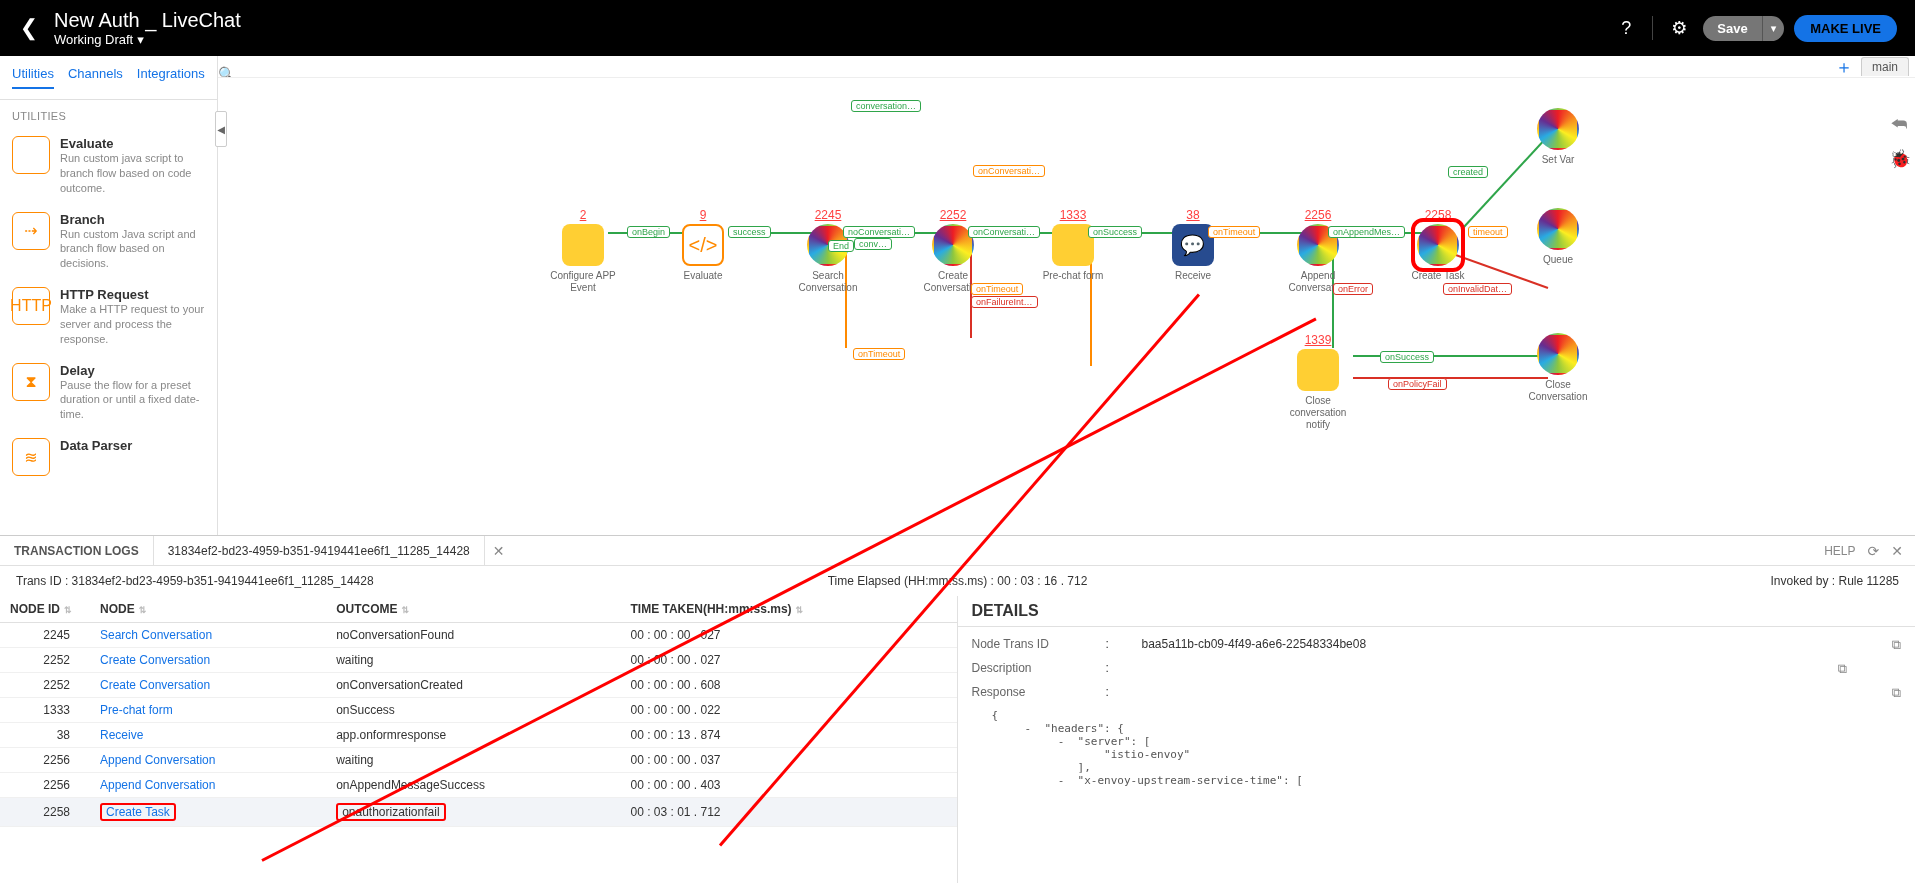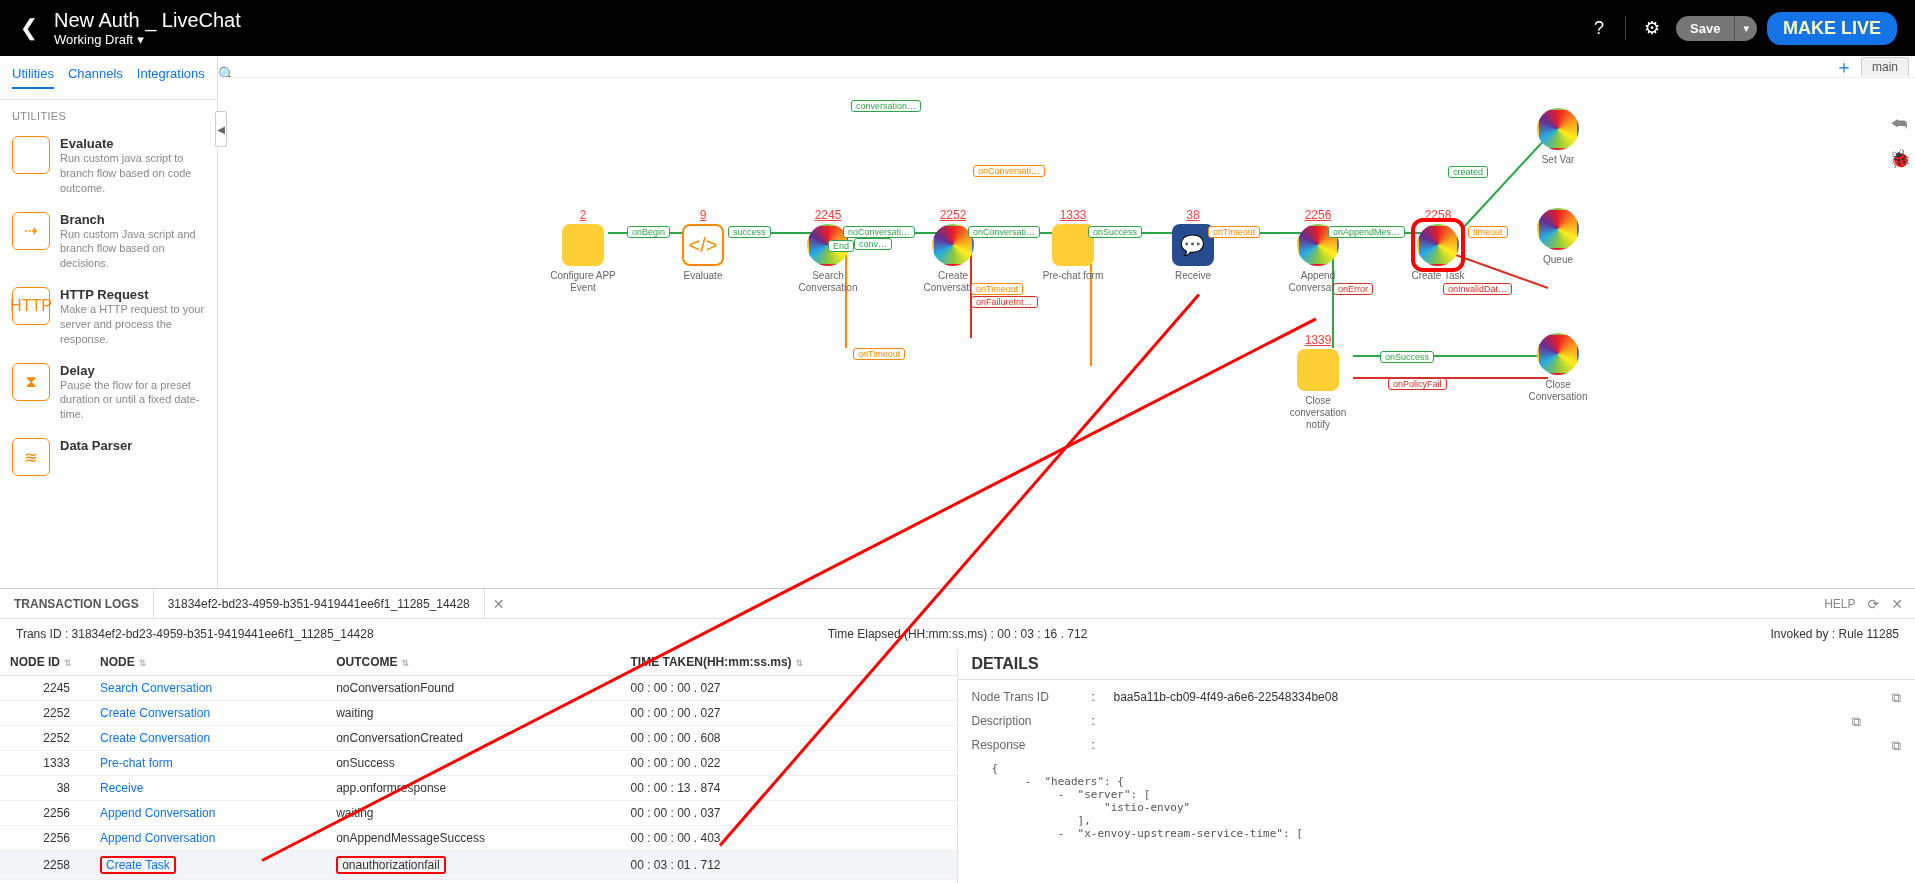--- a/index.html
+++ b/index.html
@@ -10,21 +10,21 @@
   .topbar { background: #000; height: 56px; display: flex; align-items: center; padding: 0 18px; color: #fff; }
   .topbar .back { width: 22px; height: 22px; display: flex; align-items: center; justify-content: center; margin-right: 14px; cursor: pointer; font-size: 22px; line-height: 1; }
   .topbar .titlewrap { display: flex; flex-direction: column; line-height: 1.2; }
   .topbar .title { font-size: 20px; font-weight: 500; }
   .topbar .subtitle { font-size: 13px; color: #fff; display: flex; align-items: center; gap: 4px; }
   .topbar .spacer { flex: 1; }
   .topbar .iconbtn { width: 28px; height: 28px; display: flex; align-items: center; justify-content: center; color: #fff; cursor: pointer; font-size: 18px; }
   .topbar .save-group { display: flex; margin: 0 10px; }
   .topbar .save { background: #767676; border: none; color: #fff; border-radius: 14px 0 0 14px; padding: 5px 14px; font-size: 13px; font-weight: 600; cursor: pointer; }
   .topbar .save-dd { background: #767676; border: none; color: #fff; border-radius: 0 14px 14px 0; border-left: 1px solid #555; padding: 5px 8px; cursor: pointer; font-size: 11px; }
-  .topbar .makelive { background: #1473e6; border: none; color: #fef9c3; border-radius: 14px; padding: 6px 16px; font-size: 18px; font-weight: 600; cursor: pointer; }
+  .topbar .makelive { background: #1473e6; border: none; color: #000000; border-radius: 14px; padding: 6px 16px; font-size: 13px; font-weight: 600; cursor: pointer; }
   .divider { width: 1px; height: 24px; background: #444; margin: 0 12px; }
 
   
   .main { display: flex; height: calc(100% - 56px); }
   .sidebar { width: 218px; border-right: 1px solid #e0e0e0; display: flex; flex-direction: column; position: relative; }
   .sidebar .tabs { display: flex; gap: 14px; padding: 10px 12px; border-bottom: 1px solid #e0e0e0; font-size: 13px; }
   .sidebar .tabs .tab { color: #1473e6; cursor: pointer; padding-bottom: 6px; }
   .sidebar .tabs .tab.active { border-bottom: 2px solid #1473e6; }
   .sidebar .tabs .search-icon { margin-left: auto; color: #888; font-size: 14px; cursor: pointer; }
   .sidebar .section-title { font-size: 11px; color: #888; padding: 10px 12px 6px; letter-spacing: .3px; }
@@ -60,21 +60,21 @@
   .eb-green { border-color: #2fa54a; color: #2fa54a; }
   .eb-orange { border-color: #ff8a00; color: #ff8a00; }
   .eb-red { border-color: #d93025; color: #d93025; }
 
   svg.edges { position: absolute; inset: 0; width: 100%; height: 100%; z-index: 1; pointer-events: none; }
   .e-green { stroke: #2fa54a; stroke-width: 2; fill: none; }
   .e-orange { stroke: #ff8a00; stroke-width: 2; fill: none; }
   .e-red { stroke: #d93025; stroke-width: 2; fill: none; }
 
   
-  .translog { position: absolute; left: 0; right: 0; bottom: 0; height: 295px; background: #fff; border-top: 1px solid #ccc; display: flex; flex-direction: column; z-index: 10; }
+  .translog { position: absolute; left: 0; right: 0; bottom: 0; height: 348px; background: #fff; border-top: 1px solid #ccc; display: flex; flex-direction: column; z-index: 10; }
   .translog .tabsrow { display: flex; align-items: center; height: 30px; border-bottom: 1px solid #e0e0e0; font-size: 12px; }
   .translog .tabsrow .tlabel { padding: 0 14px; font-weight: 600; color: #555; }
   .translog .tabsrow .titem { padding: 0 14px; color: #333; border-left: 1px solid #e0e0e0; border-right: 1px solid #e0e0e0; height: 100%; display: flex; align-items: center; cursor: pointer; }
   .translog .tabsrow .close { margin-left: 8px; color: #888; cursor: pointer; font-size: 14px; }
   .translog .tabsrow .spacer { flex: 1; }
   .translog .tabsrow .help { color: #888; margin-right: 12px; cursor: pointer; font-size: 12px; }
   .translog .tabsrow .icon { color: #888; margin-right: 12px; cursor: pointer; font-size: 14px; }
 
   .translog .meta { display: flex; padding: 8px 16px; font-size: 12px; color: #333; }
   .translog .meta .m { flex: 1; }
@@ -91,21 +91,21 @@
   .translog tbody tr:hover, .translog tbody tr.selected { background: #f2f4f8; }
   .translog tbody td { padding: 5px 10px; }
   .translog tbody td.nodeid { text-align: right; width: 90px; padding-right: 20px; }
   .translog tbody td .link { color: #1473e6; cursor: pointer; }
   .translog tbody tr.selected td .link.boxed,
   .translog tbody tr.selected td.outcome .boxed { border: 2px solid #ff0000; border-radius: 3px; padding: 0 4px; display: inline-block; }
 
   .translog .details { width: 50%; display: flex; flex-direction: column; overflow: hidden; }
   .translog .details .dheader { padding: 6px 14px; font-size: 16px; font-weight: 600; border-bottom: 1px solid #e0e0e0; }
   .translog .details .dbody { flex: 1; overflow-y: auto; padding: 10px 14px; }
-  .translog .details .drow { display: grid; grid-template-columns: 110px 12px 1fr 30px; gap: 10px; font-size: 12px; margin-bottom: 8px; align-items: start; }
+  .translog .details .drow { display: grid; grid-template-columns: 110px 12px 1fr 30px; gap: 24px; font-size: 12px; margin-bottom: 8px; align-items: start; }
   .translog .details .drow .key { color: #666; }
   .translog .details .drow .copy { color: #888; cursor: pointer; font-size: 13px; text-align: right; }
   .translog .details .desc-box { border: 2px solid #ff0000; border-radius: 3px; padding: 0 4px; }
   .translog .details .code { font-family: Menlo, monospace; font-size: 11px; color: #555; white-space: pre; padding-left: 20px; }
 
   
   .annot-line { position: absolute; border-top: 3px solid #ff0000; transform-origin: left center; z-index: 20; pointer-events: none; }
 </style>
 </head>
 <body>

